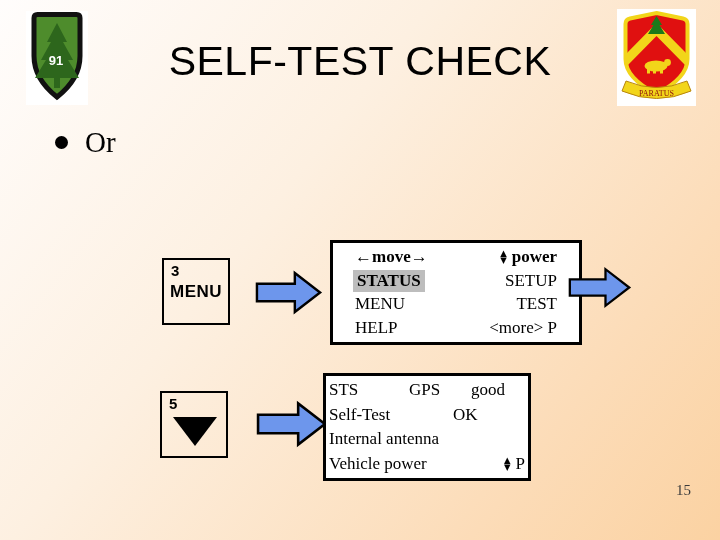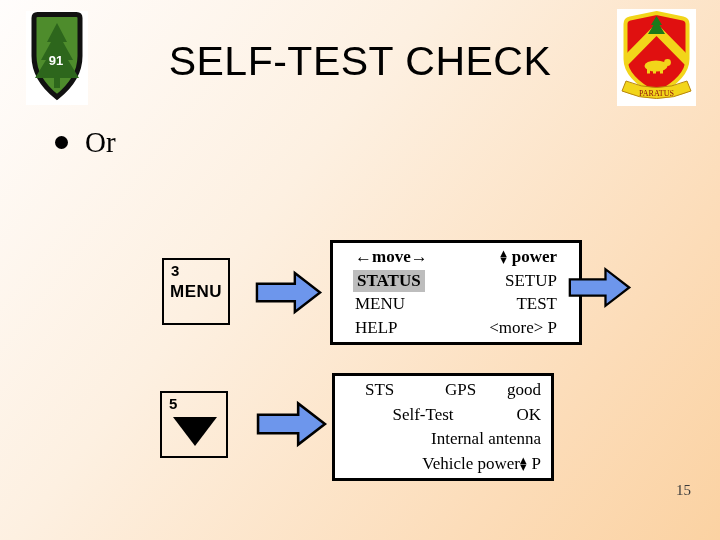--- a/index.html
+++ b/index.html
@@ -34,21 +34,21 @@
   
   .arrow{position:absolute;}
   #arrow1{left:255px;top:270px;width:68px;height:45px;}
   #arrow2{left:568px;top:264px;width:64px;height:47px;}
   #arrow3{left:256px;top:397px;width:72px;height:54px;}
   
   .screen{position:absolute;background:#fff;border:3px solid #000;
     font-family:"Liberation Serif",serif;font-size:17px;line-height:22px;
     display:flex;flex-direction:column;justify-content:space-around;}
   #screen1{left:330px;top:240px;width:202px;height:95px;padding:2px 22px;}
-  #screen2{left:332px;top:373px;width:196px;height:98px;padding:2px 10px;align-items:flex-end;}
+  #screen2{left:323px;top:373px;width:196px;height:98px;padding:2px 3px;}
   .s-row{display:flex;justify-content:space-between;align-items:center;}
   .bold{font-weight:bold;}
   .highlight{background:#bdbdbd;font-weight:bold;padding:0 4px;margin-left:-2px;}
   .updown{display:inline-flex;flex-direction:column;align-items:center;
     font-family:"DejaVu Sans",sans-serif;font-size:8.5px;line-height:7px;margin-right:5px;}
   .sel-group,.p-group{display:inline-flex;align-items:center;}
   .cols{display:flex;}
   .c-w80{width:80px;}.c-w62{width:62px;}.c-w124{width:124px;}
   
   .page-number{position:absolute;left:676px;top:482px;font-size:15px;color:#3c3c3c;}

